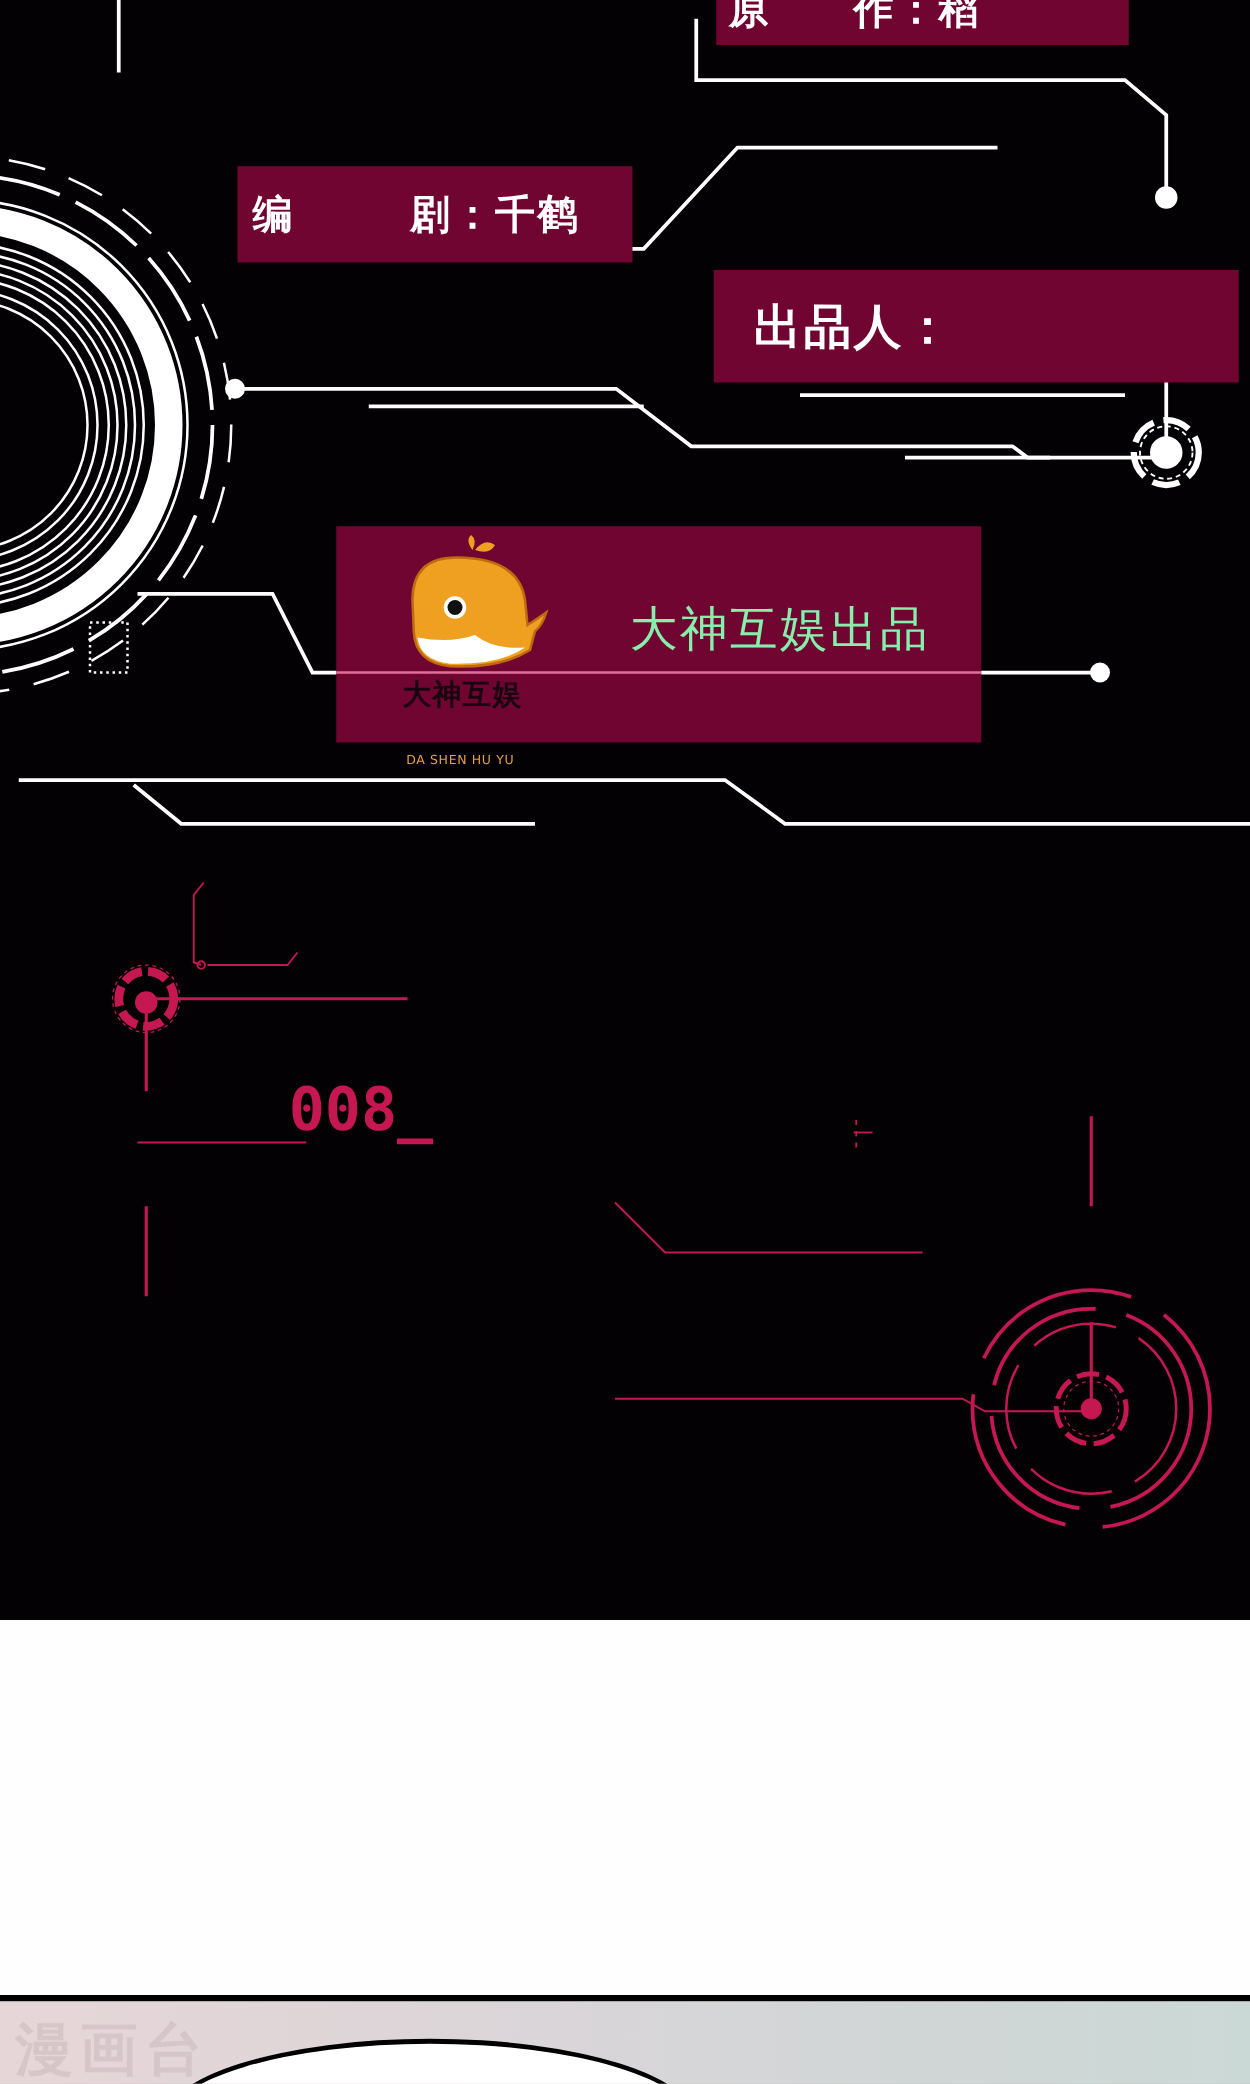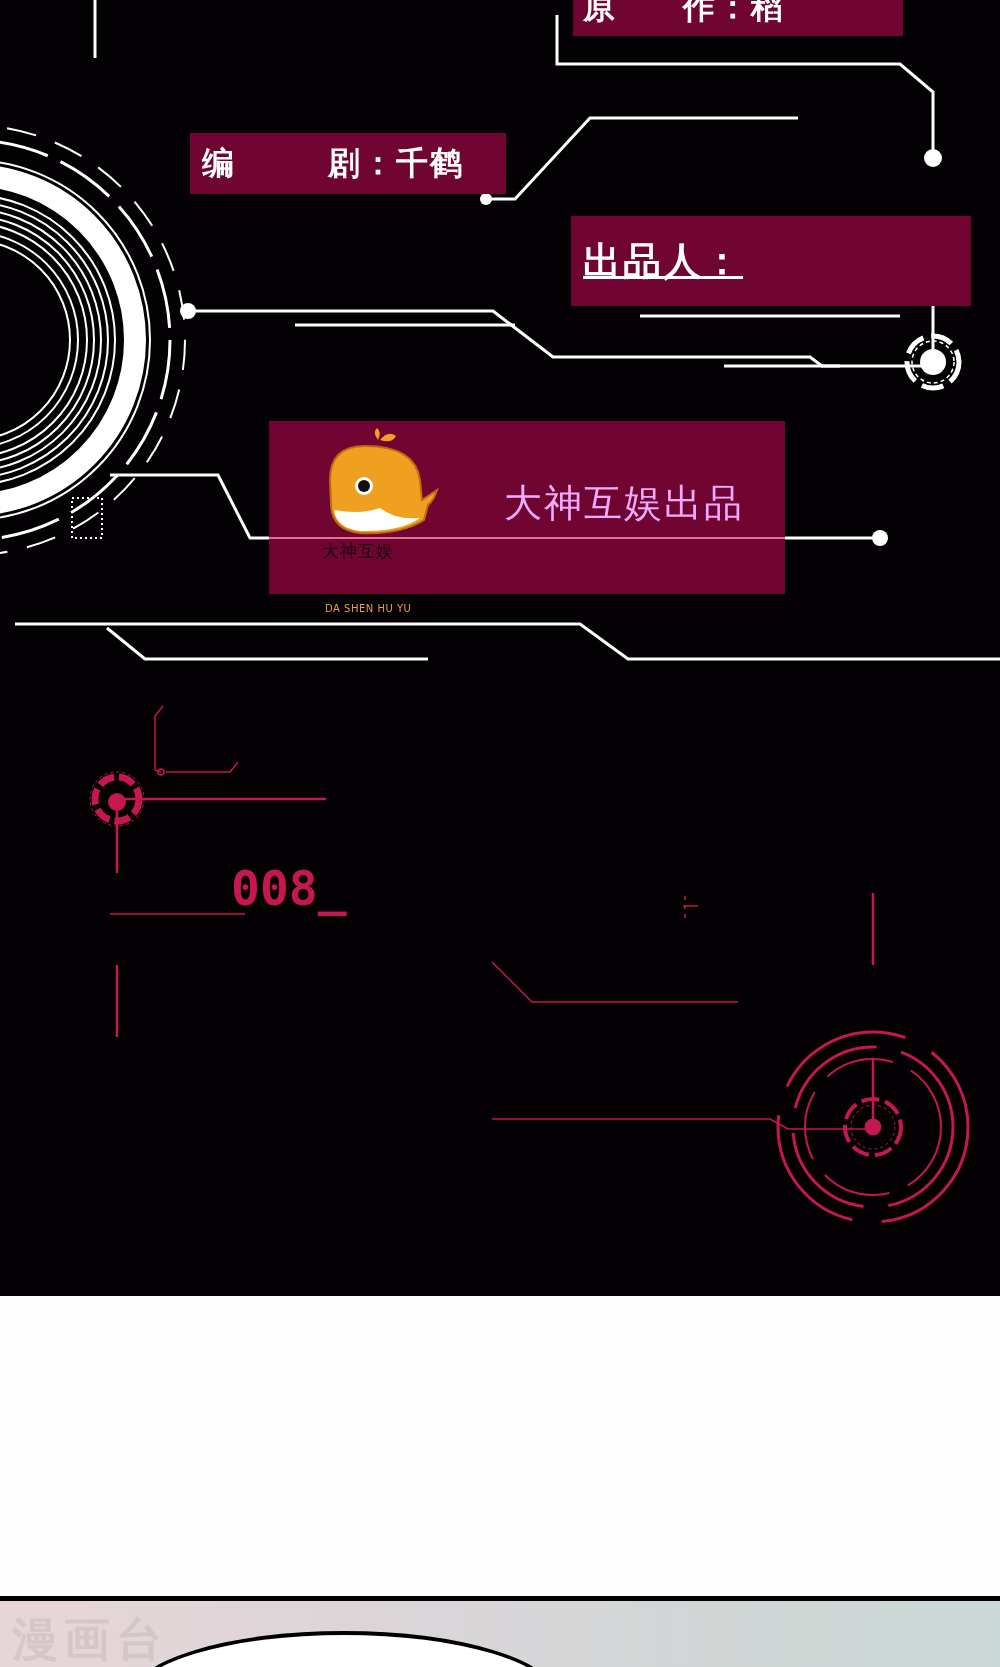--- a/index.html
+++ b/index.html
@@ -6,22 +6,22 @@
     body { width: 1000px; height: 1667px; position: relative; overflow: hidden; background: #ffffff; font-family: "DejaVu Sans", sans-serif; }
     .dark-panel { position: absolute; left: 0; top: 0; width: 1000px; height: 1296px; background: #030103; overflow: hidden; text-align: center; }
     .white-gap { position: absolute; left: 0; top: 1296px; width: 1000px; height: 297px; background: #fefefe; }
     .bottom-panel { position: absolute; left: 0; top: 1596px; width: 1000px; height: 71px; border-top: 5px solid #000; background: linear-gradient(90deg, #e7d6d8 0%, #d9d5d8 45%, #d0d6d5 75%, #cbd9d6 100%); overflow: hidden; }
     .watermark { position: absolute; left: 12px; top: 8px; font-size: 46px; color: rgba(170,150,155,0.25); letter-spacing: 6px; font-weight: bold; }
     .bubble { position: absolute; left: 130px; top: 30px; width: 420px; height: 160px; border: 4px solid #000; border-radius: 50% 50% 0 0 / 40% 40% 0 0; background: #fff; }
     .credit { position: absolute; background: #700532; color: #fff; font-weight: bold; display: flex; align-items: center; letter-spacing: 2px; }
     .credit .lbl { white-space: pre; }
     svg.lines { position: absolute; left: 0; top: 0; }
     .brand-box { position: absolute; left: 269px; top: 421px; width: 516px; height: 173px; background: #700532; }
-    .brand-text { position: absolute; left: 504px; top: 478px; color: #f0abfc; font-size: 38px; letter-spacing: 2px; }
-    .logo-cn { position: absolute; left: 322px; top: 540px; color: #1a0410; font-size: 17px; font-weight: normal; letter-spacing: 1px; }
+    .brand-text { position: absolute; left: 504px; top: 478px; color: #86efac; font-size: 38px; letter-spacing: 2px; }
+    .logo-cn { position: absolute; left: 322px; top: 540px; color: #1a0410; font-size: 23px; font-weight: bold; letter-spacing: 1px; }
     .logo-en { position: absolute; left: 325px; top: 563px; color: #e8a040; font-size: 10px; letter-spacing: 0.5px; margin-top: 40px; }
     .chapter-num { position: absolute; left: 231px; top: 860px; color: #c51752; font-family: "DejaVu Sans Mono", monospace; font-size: 48px; font-weight: bold; }
     .chapter-title { position: absolute; left: 406px; top: 1022px; color: #c51752; font-size: 46px; font-weight: bold; letter-spacing: 2px; }
   </style>
 </head>
 <body>
 
 <div class="dark-panel">
 
   <svg class="lines" width="1000" height="1296">
@@ -64,26 +64,26 @@
       <circle cx="-30" cy="340" r="215" stroke-width="2" stroke-dasharray="30 20"></circle>
     </g>
     <rect x="72" y="498" width="30" height="40" fill="none" stroke="#fff" stroke-width="2" stroke-dasharray="2 3"></rect>
   </svg>
 
   <div class="credit" style="left:573px; top:-20px; width:320px; height:56px; font-size:32px; padding-left:10px;">
     <span class="lbl">原     作：</span>
     <span>稻</span>
   </div>
 
-  <div class="credit" style="left:190px; top:133px; width:304px; height:61px; font-size:32px; padding-left:12px;">
+  <div class="credit" style="left:190px; top:133px; width:304px; height:77px; font-size:32px; padding-left:12px;">
     <span class="lbl">编       剧：</span>
     <span>千鹤</span>
   </div>
 
-  <div class="credit" style="left:571px; top:216px; width:388px; height:90px; font-size:38px; padding-left:12px;text-decoration:underline;">
+  <div class="credit" style="left:571px; top:216px; width:388px; height:90px; font-size:38px; padding-left:32px;">
     <span class="lbl">出品人：</span>
   </div>
 
   <div class="brand-box"></div>
   <svg class="lines" width="1000" height="1296">
     <g>
       <path d="M330,480 Q330,446 365,446 Q415,446 420,480 L422,500 Q430,495 437,490 Q434,500 428,505 L424,520 Q400,535 360,533 Q332,530 331,505 Z" fill="#f0a020" stroke="#c06a10" stroke-width="2"></path>
       <path d="M334,510 Q360,515 380,508 Q395,520 420,518 Q400,532 360,531 Q336,528 334,510 Z" fill="#fff"></path>
       <circle cx="364" cy="486" r="9" fill="#fff"></circle>
       <circle cx="364" cy="486" r="6" fill="#111"></circle>

